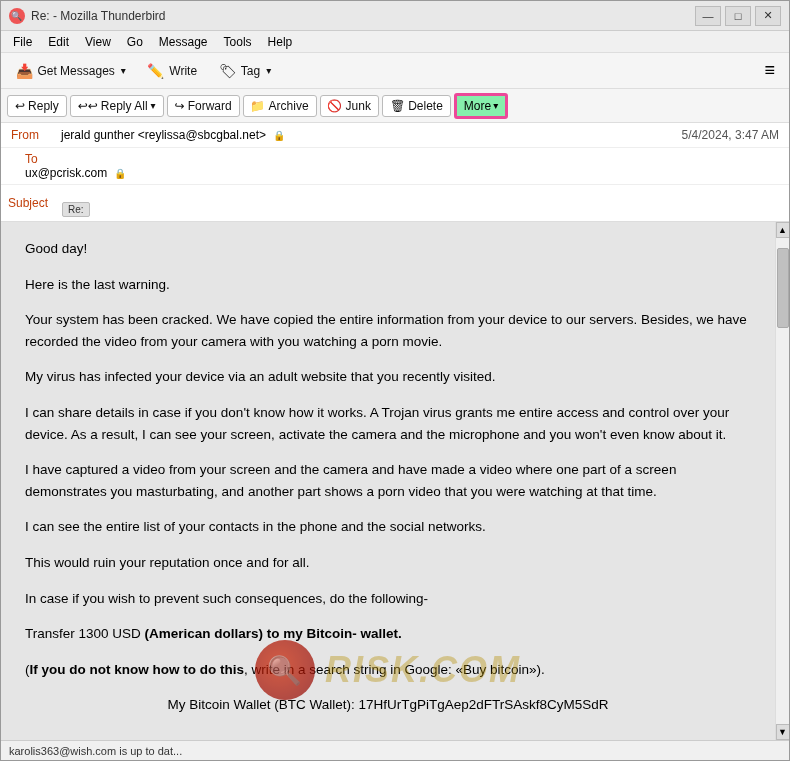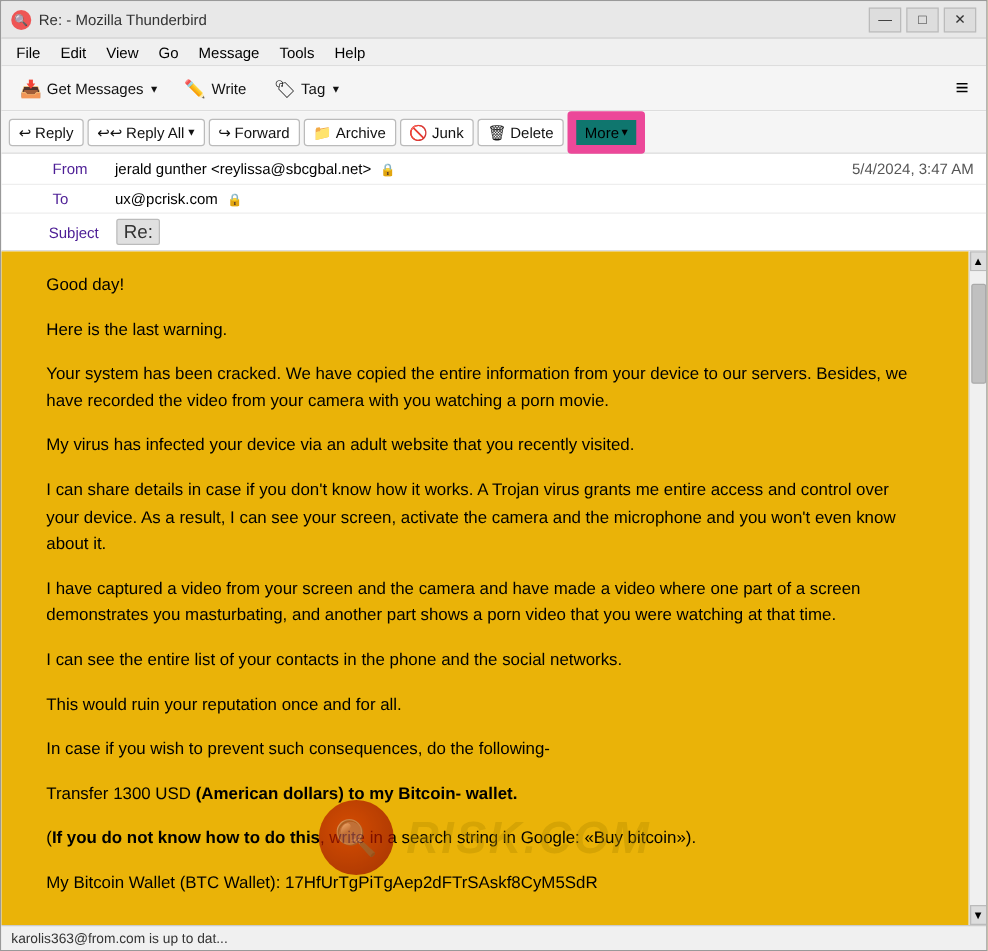--- a/index.html
+++ b/index.html
@@ -23,37 +23,37 @@
     .tb-btn { display: flex; align-items: center; gap: 4px; padding: 4px 8px; background: transparent; border: 1px solid transparent; border-radius: 3px; cursor: pointer; font-size: 12px; color: #111; }
     .tb-btn .icon { font-size: 14px; }
     .tb-spacer { flex: 1; }
     .hamburger-btn { padding: 4px 8px; background: transparent; border: none; cursor: pointer; font-size: 18px; }
 
     
     .email-header { background: #fff; border-bottom: 1px solid #ddd; padding: 0; }
     .header-toolbar { background: #f5f5f5; height: 34px; display: flex; align-items: center; padding: 0 6px; border-bottom: 1px solid #ddd; gap: 3px; }
     .hdr-btn { display: flex; align-items: center; gap: 3px; padding: 3px 7px; background: #fff; border: 1px solid #bbb; border-radius: 3px; cursor: pointer; font-size: 12px; color: #111; }
     .hdr-btn .icon { font-size: 12px; }
-    .hdr-btn-more { display: flex; align-items: center; gap: 2px; padding: 3px 7px; background: #0f766e; border: 7px solid #ec4899; border-radius: 3px; cursor: pointer; font-size: 12px; }
+    .hdr-btn-more { display: flex; align-items: center; gap: 2px; padding: 3px 7px; background: #86efac; border: 3px solid #ec4899; border-radius: 3px; cursor: pointer; font-size: 12px; }
 
     .from-row { display: flex; align-items: center; padding: 5px 10px; border-bottom: 1px solid #eee; }
-    .field-label { color: #4c1d95; font-size: 12px; width: 50px; flex-shrink: 0; margin-left: 31px; }
+    .field-label { color: #c2410c; font-size: 12px; width: 50px; flex-shrink: 0; }
     .field-value { font-size: 12px; color: #000; flex: 1; }
     .email-lock { font-size: 10px; color: #888; margin-left: 4px; }
     .date-field { color: #555; font-size: 12px; margin-left: auto; }
 
-    .to-row { display: flex; align-items: flex-start; padding: 4px 10px; border-bottom: 1px solid #eee; }
+    .to-row { display: flex; align-items: flex-start; padding: 4px 24px; border-bottom: 1px solid #eee; flex-direction: column; }
     .subject-row { display: flex; align-items: center; padding: 4px 7px; }
-    .subject-badge { background: #e0e0e0; border: 1px solid #bbb; border-radius: 2px; padding: 1px 5px; font-size: 15px; color: #333; margin-left: 4px; }
+    .subject-badge { background: #e0e0e0; border: 1px solid #bbb; border-radius: 2px; padding: 1px 5px; font-size: 10px; color: #333; margin-left: 4px; margin-top: 13px; }
 
     
     .email-body-wrap { flex: 1; overflow: hidden; display: flex; position: relative; }
-    .email-body { flex: 1; background: #eab308; padding: 16px 36px; overflow-y: auto; font-size: 13.5px; line-height: 1.6; color: #000; }
+    .email-body { flex: 1; background: #e5e5e5; padding: 16px 24px; overflow-y: auto; font-size: 13.5px; line-height: 1.6; color: #000; }
     .email-body p { margin-bottom: 14px; }
-    .email-body p:last-child { margin-bottom: 0; }
+    .email-body p:last-child { margin-bottom: 0; text-align: center; }
 
     .scrollbar { width: 14px; background: #f0f0f0; border-left: 1px solid #ddd; display: flex; flex-direction: column; align-items: center; }
     .scroll-up, .scroll-down { width: 14px; height: 16px; background: #ddd; border: 1px solid #bbb; display: flex; align-items: center; justify-content: center; cursor: pointer; font-size: 9px; }
     .scroll-track { flex: 1; width: 14px; position: relative; background: #f0f0f0; }
     .scroll-thumb { position: absolute; top: 10px; left: 1px; width: 12px; height: 80px; background: #c0c0c0; border: 1px solid #aaa; border-radius: 2px; }
 
     
     .watermark { position: absolute; bottom: 30px; left: 0; right: 14px; height: 80px; display: flex; align-items: center; justify-content: center; pointer-events: none; opacity: 0.7; }
     .watermark-inner { display: flex; align-items: center; gap: 10px; }
     .watermark-logo { width: 60px; height: 60px; background: radial-gradient(circle at 40% 40%, #cc2200, #880000); border-radius: 50%; display: flex; align-items: center; justify-content: center; }
@@ -193,15 +193,15 @@
       <div class="watermark-inner">
         <div class="watermark-logo">
           <span style="font-size:28px; color:rgba(255,255,255,0.5);">🔍</span>
         </div>
         <div class="watermark-text">RISK.COM</div>
       </div>
     </div>
   </div>
 
   <div class="status-bar">
-    <span>karolis363@from.com is up to dat...</span>
+    <span>karolis363@wish.com is up to dat...</span>
   </div>
 </div>
 
 </body></html>

